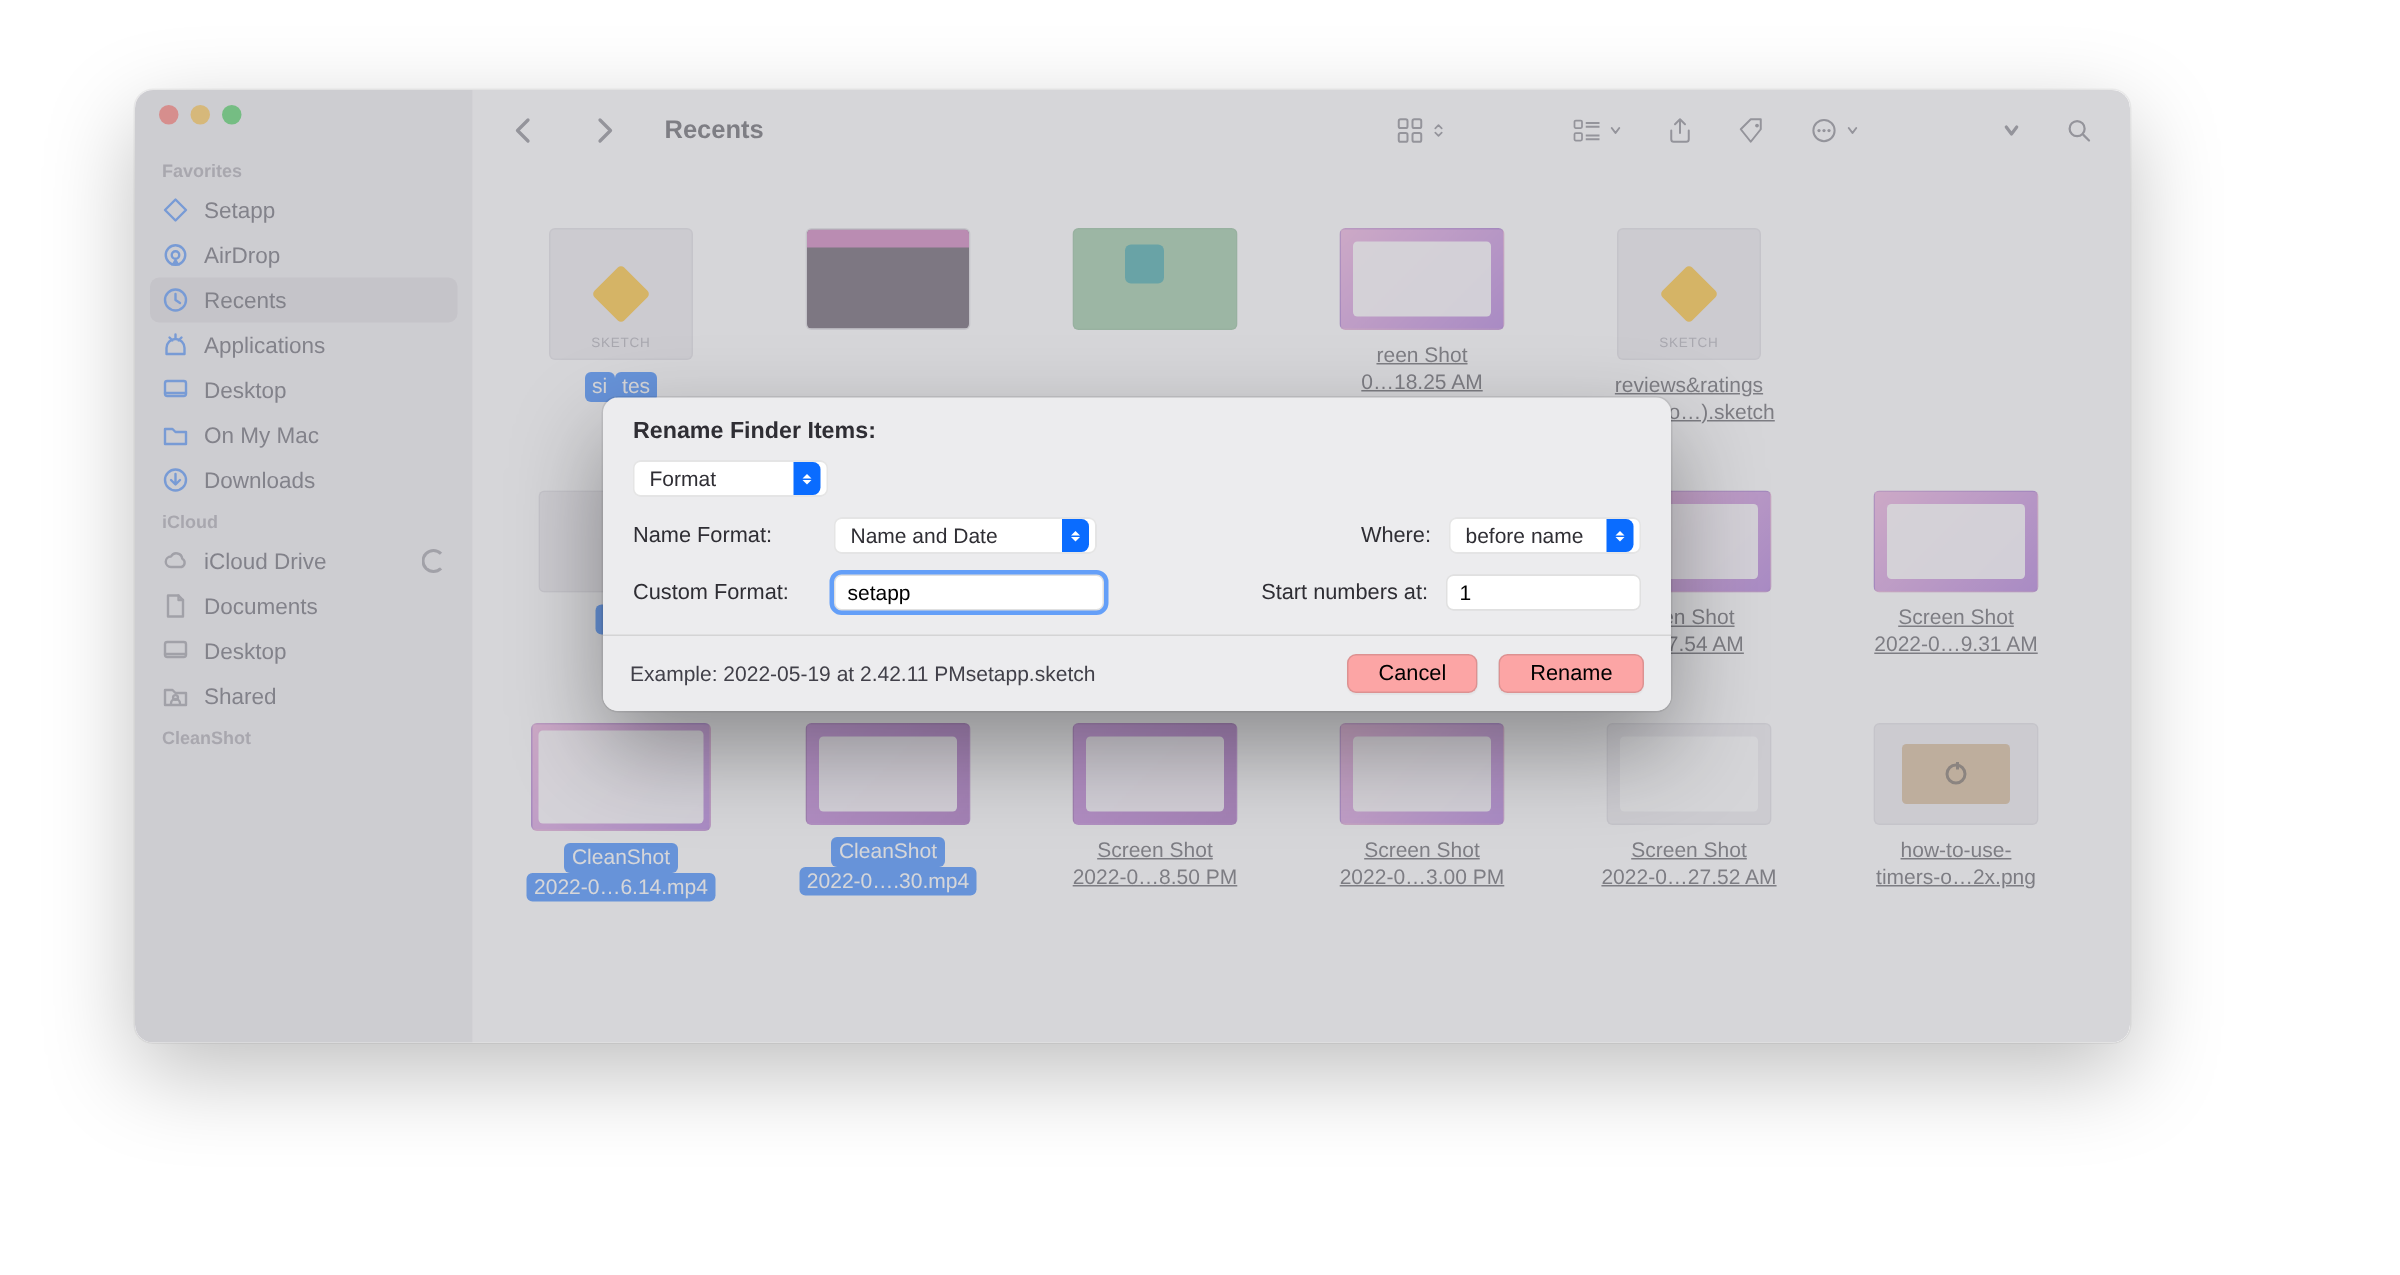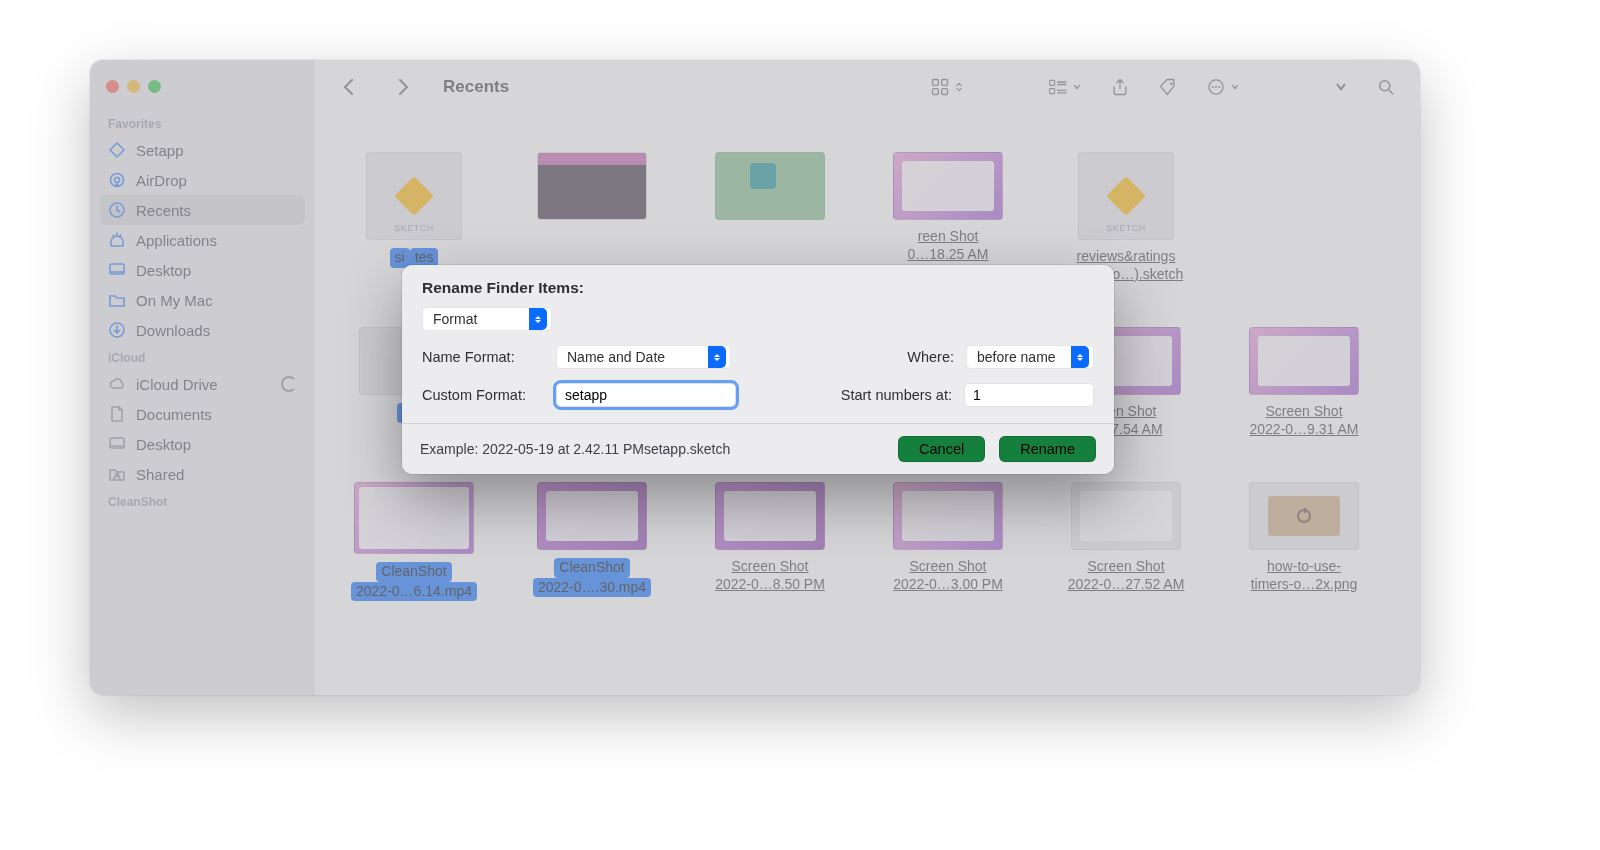--- a/index.html
+++ b/index.html
@@ -9,21 +9,21 @@
     position: absolute; left: 90px; top: 60px; width: 1330px; height: 635px;
     border-radius: 12px; background: #f6f5f7; box-shadow: 0 20px 60px rgba(0,0,0,.25), 0 0 0 1px rgba(0,0,0,.05);
     overflow: hidden; display: flex;
   }
   .dimmer {
     position: absolute; inset: 0; background: rgba(180,180,185,.55); z-index: 5; pointer-events: none;
     border-radius: 12px;
   }
 
   
-  .sidebar { width: 225px; background: #eceaee; padding: 16px 10px 10px 10px; font-size: 15px; color: #555; }
+  .sidebar { width: 225px; background: #eceaee; padding: 6px 10px 10px 10px; font-size: 15px; color: #555; }
   .traffic { display: flex; gap: 8px; padding: 4px 6px 18px 6px; }
   .dot { width: 13px; height: 13px; border-radius: 50%; }
   .dot.r { background: #ff5f57; } .dot.y { background: #febc2e; } .dot.g { background: #28c840; }
   .section-label { font-size: 12px; color: #9a98a0; font-weight: 600; padding: 6px 8px 4px; }
   .s-item { display: flex; align-items: center; gap: 10px; padding: 6px 8px; border-radius: 6px; color: #454550; }
   .s-item.sel { background: rgba(0,0,0,.08); }
   .s-icon { width: 18px; height: 18px; display: inline-flex; align-items: center; justify-content: center; color: #2f7cf6; }
   .s-icon.gray { color: #8b8a92; }
   .s-item .lbl { flex: 1; }
   .prog-circle { width: 16px; height: 16px; border: 2px solid #8b8a92; border-right-color: transparent; border-radius: 50%; }
@@ -46,21 +46,21 @@
   .thumb { width: 96px; height: 88px; border-radius: 4px; background: #e8e6ec; border: 1px solid rgba(0,0,0,.06);
            display: flex; align-items: center; justify-content: center; font-size: 10px; color: #a8a6af; position: relative; overflow: hidden; margin-top: 18px; }
   .thumb.shot { width: 110px; height: 68px; }
   .thumb.wide { width: 120px; height: 72px; }
   .thumb .badge { position: absolute; bottom: 6px; font-size: 9px; letter-spacing: .5px; color: #9b99a2; }
   .sketch-diamond { width: 28px; height: 28px; background: #fdb300; transform: rotate(45deg); border-radius: 3px; }
   .thumb.purple { background: linear-gradient(135deg,#bb6bd9 0%, #8e44ad 100%); }
   .thumb.desk { background: linear-gradient(135deg,#e99bd6 0%, #9b59d0 100%); }
   .thumb.green { background: #7fb98a; }
   .cap { margin-top: 8px; text-align: center; font-size: 14px; line-height: 1.25; color: #3b3a42; max-width: 160px; text-decoration: underline; }
-  .cap.sel span { background: #0a6cff; color: #000000; border-radius: 4px; padding: 1px 5px; display: inline-block; }
+  .cap.sel span { background: #0a6cff; color: #ffffff; border-radius: 4px; padding: 1px 5px; display: inline-block; }
   .cap span { display: block; }
 
   
   .dialog {
     position: absolute; left: 402px; top: 265px; width: 712px;
     background: #ececee; border-radius: 10px; z-index: 20;
     box-shadow: 0 25px 60px rgba(0,0,0,.35), 0 0 0 1px rgba(0,0,0,.08);
     overflow: hidden; font-size: 14.5px; color: #2f2e34;
   }
   .dlg-title { padding: 14px 20px 10px; font-weight: 600; font-size: 15.5px; }
@@ -82,21 +82,21 @@
     background: #fff; border: 1px solid rgba(0,0,0,.12); border-radius: 5px; height: 24px;
     padding: 0 8px; font-size: 14px; width: 180px;
   }
   .input.focus { outline: 3px solid rgba(10,108,255,.6); outline-offset: 0; }
   .dlg-footer {
     border-top: 1px solid rgba(0,0,0,.1); padding: 12px 18px; display: flex; align-items: center; gap: 14px;
     background: #ececee;
   }
   .example { flex: 1; font-size: 14px; color: #414049; }
   .btn {
-    background: #15803d; border: 1px solid rgba(0,0,0,.12); border-radius: 6px; padding: 4px 20px;
+    background: #fca5a5; border: 1px solid rgba(0,0,0,.12); border-radius: 6px; padding: 4px 20px;
     font-size: 14.5px; box-shadow: 0 1px 1px rgba(0,0,0,.04);
   }
 </style>
 </head>
 <body>
 
 <div class="window">
 
   <div class="sidebar">
     <div class="traffic">

